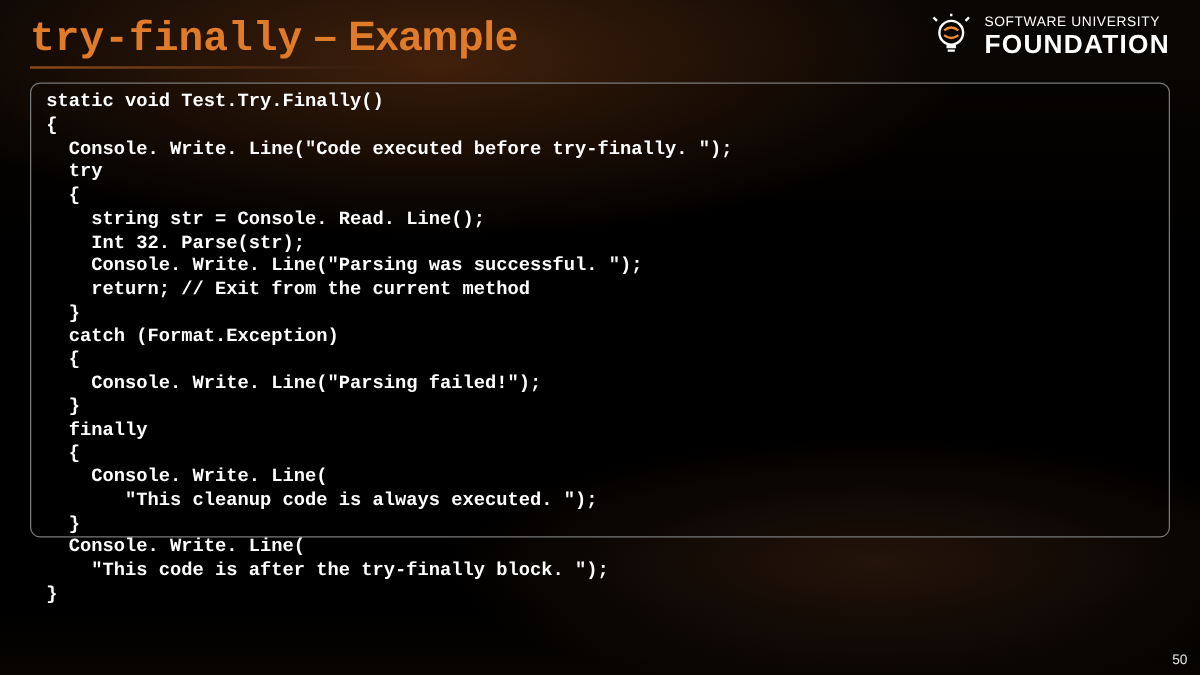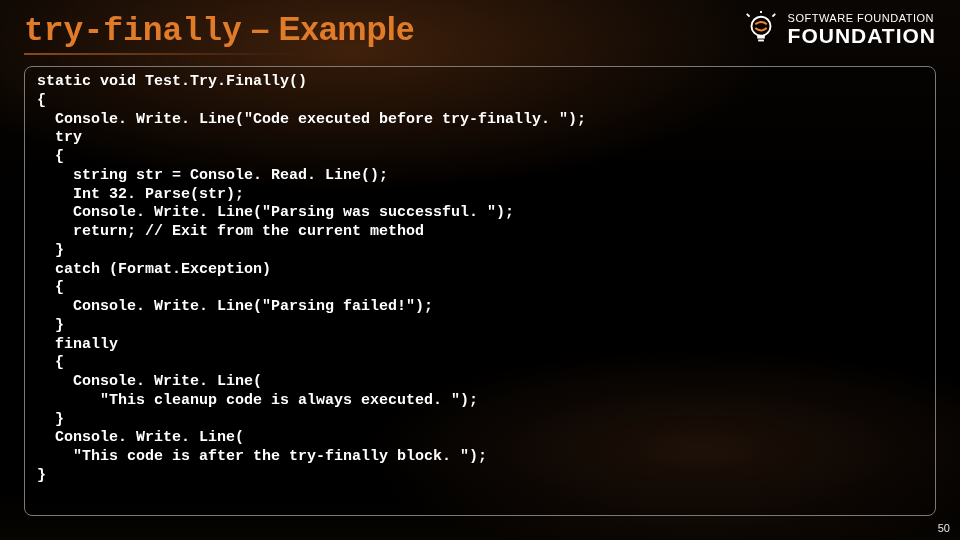--- a/index.html
+++ b/index.html
@@ -57,21 +57,21 @@
     width: 300px;
     height: 2px;
     background: linear-gradient(to right, #8a4a1a, #3a2010 80%, transparent);
   }
 
   .code-box {
     position: absolute;
     top: 66px;
     left: 24px;
     width: 912px;
-    height: 450px;
+    height: 364px;
     border: 1px solid #7a7a7a;
     border-radius: 8px;
     padding: 6px 12px 4px 12px;
     font-family: Consolas, "Courier New", monospace;
     font-size: 15px;
     font-weight: bold;
     line-height: 1.25;
     color: #fff;
     white-space: pre;
     background: rgba(0,0,0,0.15);
@@ -99,21 +99,21 @@
         <path d="M16 26 h8 v3 h-8 z" fill="#fff"></path>
         <path d="M17 30 h6 v2 h-6 z" fill="#fff"></path>
         <line x1="20" y1="2" x2="20" y2="-2" stroke="#fff" stroke-width="2"></line>
         <line x1="8" y1="6" x2="5" y2="3" stroke="#fff" stroke-width="2"></line>
         <line x1="32" y1="6" x2="35" y2="3" stroke="#fff" stroke-width="2"></line>
         <path d="M14 14 q6 -5 12 0" fill="none" stroke="#f08a2c" stroke-width="2"></path>
         <path d="M14 18 q6 5 12 0" fill="none" stroke="#f08a2c" stroke-width="2"></path>
       </svg>
     </div>
     <div class="logo-text">
-      <div class="l1">SOFTWARE FOUNDATION</div>
+      <div class="l1">SOFTWARE UNIVERSITY</div>
       <div class="l2">FOUNDATION</div>
     </div>
   </div>
 </div>
 
 <div class="underline"></div>
 
 <pre class="code-box" id="codebox">static void Test.Try.Finally()
 {
   Console. Write. Line("Code executed before try-finally. ");

